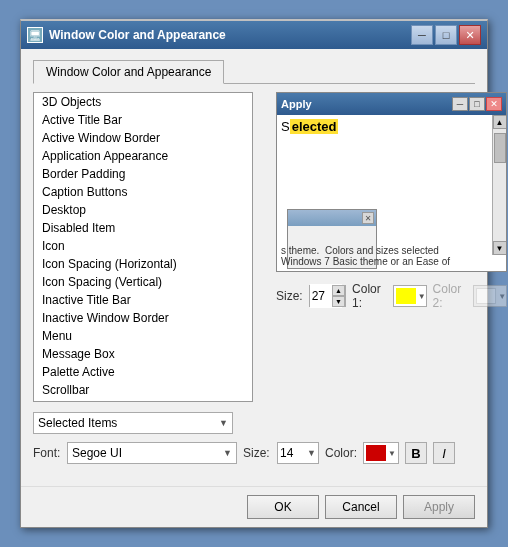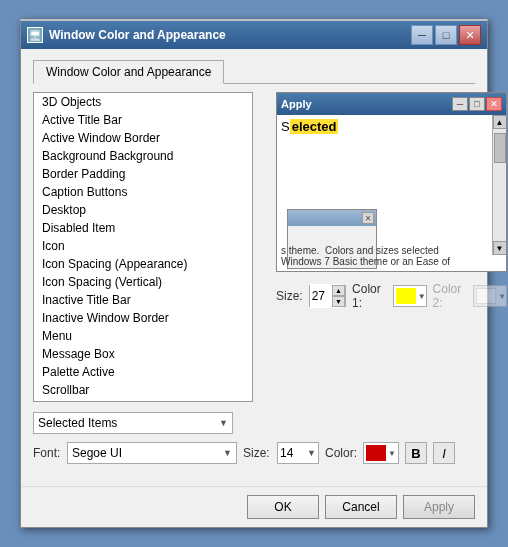--- a/index.html
+++ b/index.html
@@ -468,27 +468,27 @@
       <div class="tab active">Window Color and Appearance</div>
     </div>
 
     <div class="main-area">
 
       <div class="listbox-container">
         <div class="listbox">
           <div class="listbox-item">3D Objects</div>
           <div class="listbox-item">Active Title Bar</div>
           <div class="listbox-item">Active Window Border</div>
-          <div class="listbox-item">Background Background</div>
+          <div class="listbox-item">Application Appearance</div>
           <div class="listbox-item">Border Padding</div>
           <div class="listbox-item">Caption Buttons</div>
           <div class="listbox-item">Desktop</div>
           <div class="listbox-item">Disabled Item</div>
           <div class="listbox-item">Icon</div>
-          <div class="listbox-item">Icon Spacing (Appearance)</div>
+          <div class="listbox-item">Icon Spacing (Horizontal)</div>
           <div class="listbox-item">Icon Spacing (Vertical)</div>
           <div class="listbox-item">Inactive Title Bar</div>
           <div class="listbox-item">Inactive Window Border</div>
           <div class="listbox-item">Menu</div>
           <div class="listbox-item">Message Box</div>
           <div class="listbox-item">Palette Active</div>
           <div class="listbox-item">Scrollbar</div>
 
         </div>
       </div>

